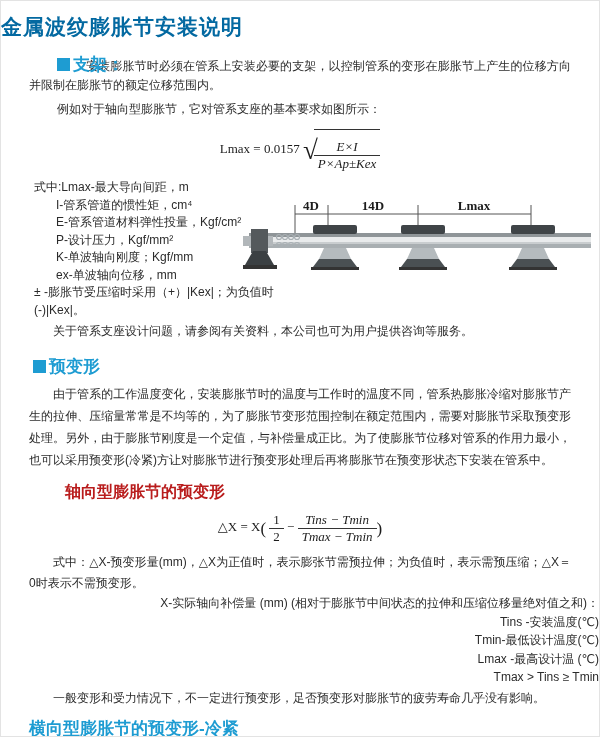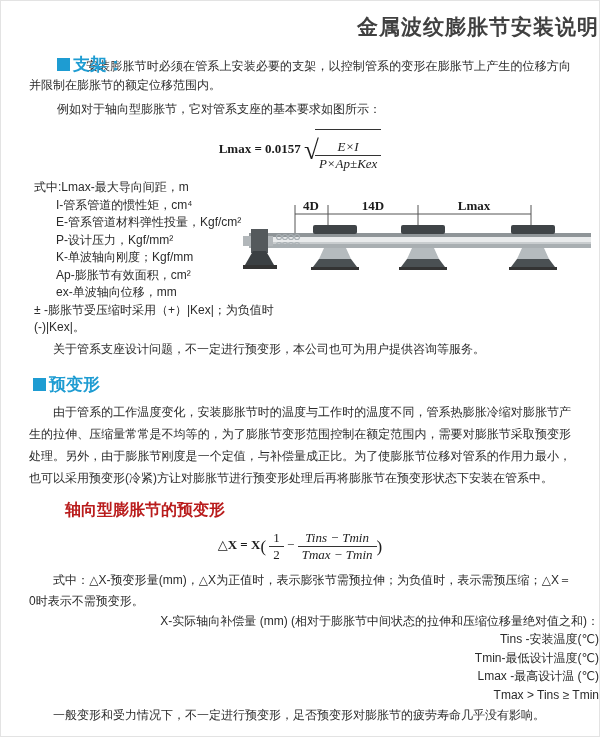--- a/index.html
+++ b/index.html
@@ -2,37 +2,37 @@
 <html><head>
 <meta charset="utf-8">
 <style>
   html,body{margin:0;padding:0;}
   body{
     width:600px;height:737px;background:#ffffff;position:relative;overflow:hidden;
     font-family:"Liberation Sans","DejaVu Sans",sans-serif;color:#2b2b2b;font-size:12px;
     border:1px solid #e3e3e3;box-sizing:border-box;
   }
   .page-title{
-    text-align:right;font-size:21px;font-weight:bold;color:#404040;
+    text-align:left;font-size:21px;font-weight:bold;color:#0369a1;
     margin:12px 0 16px 0;letter-spacing:1px;
   }
   .para{margin:0 28px;line-height:19px;text-align:justify;}
   .lead-para{text-indent:57px;position:relative;}
   .marker-sq{
     display:inline-block;width:13px;height:13px;background:#1e9cd2;
     vertical-align:-1px;margin-right:3px;
   }
   .sec-label{color:#1e9cd2;font-size:17px;font-weight:bold;}
   .lead-inline{position:absolute;left:28px;top:-2px;text-indent:0;}
   .example-para{margin-top:5px;text-indent:28px;}
   .formula{
     text-align:center;font-family:"Liberation Serif","DejaVu Serif",serif;
     font-size:13px;color:#1c1c1c;margin:10px 0 8px 0;
   }
-  .f-bold{font-weight:bold;}
+  .f-bold{font-weight:normal;}
   .frac{display:inline-block;vertical-align:middle;text-align:center;line-height:14px;}
   .frac .num{display:block;border-bottom:1px solid #333;padding:0 4px 1px 4px;}
   .frac .den{display:block;padding:1px 4px 0 4px;}
   .ital{font-style:italic;}
   .radical{font-size:27px;font-weight:normal;vertical-align:middle;margin-right:-4px;line-height:20px;}
   .radicand{display:inline-block;border-top:1px solid #333;padding-top:10px;vertical-align:middle;}
   .paren{font-size:17px;vertical-align:middle;}
   .defs{margin:6px 0 0 33px;width:245px;}
   .defs .def{line-height:17.5px;}
   .defs .def.indent{margin-left:22px;}
@@ -62,25 +62,24 @@
   <span class="f-bold">Lmax = 0.0157</span>
   <span class="radical">√</span><span class="radicand"><span class="frac ital"><span class="num">E×I</span><span class="den">P×Ap±Kex</span></span></span>
 </div>
 
 <div class="defs">
   <div class="def">式中:Lmax-最大导向间距，m</div>
   <div class="def indent">I-管系管道的惯性矩，cm⁴</div>
   <div class="def indent">E-管系管道材料弹性投量，Kgf/cm²</div>
   <div class="def indent">P-设计压力，Kgf/mm²</div>
   <div class="def indent">K-单波轴向刚度；Kgf/mm</div>
-  <div class="def indent">Ap-膨胀节有效面积，cm²</div>
   <div class="def indent">ex-单波轴向位移，mm</div>
   <div class="def">± -膨胀节受压缩时采用（+）|Kex|；为负值时(-)|Kex|。</div>
 </div>
-<div class="para note-para">关于管系支座设计问题，不一定进行预变形，本公司也可为用户提供咨询等服务。</div>
+<div class="para note-para">关于管系支座设计问题，请参阅有关资料，本公司也可为用户提供咨询等服务。</div>
 
 <div class="diagram">
   <svg width="356" height="96" viewBox="0 0 356 96">
 
     <line x1="52" y1="21" x2="288" y2="21" stroke="#555" stroke-width="1"></line>
     <line x1="52" y1="12" x2="52" y2="40" stroke="#555" stroke-width="1"></line>
     <line x1="85" y1="12" x2="85" y2="40" stroke="#555" stroke-width="1"></line>
     <line x1="175" y1="12" x2="175" y2="40" stroke="#555" stroke-width="1"></line>
     <line x1="288" y1="12" x2="288" y2="40" stroke="#555" stroke-width="1"></line>
     <text x="68" y="17" text-anchor="middle" class="dim-label">4D</text>

